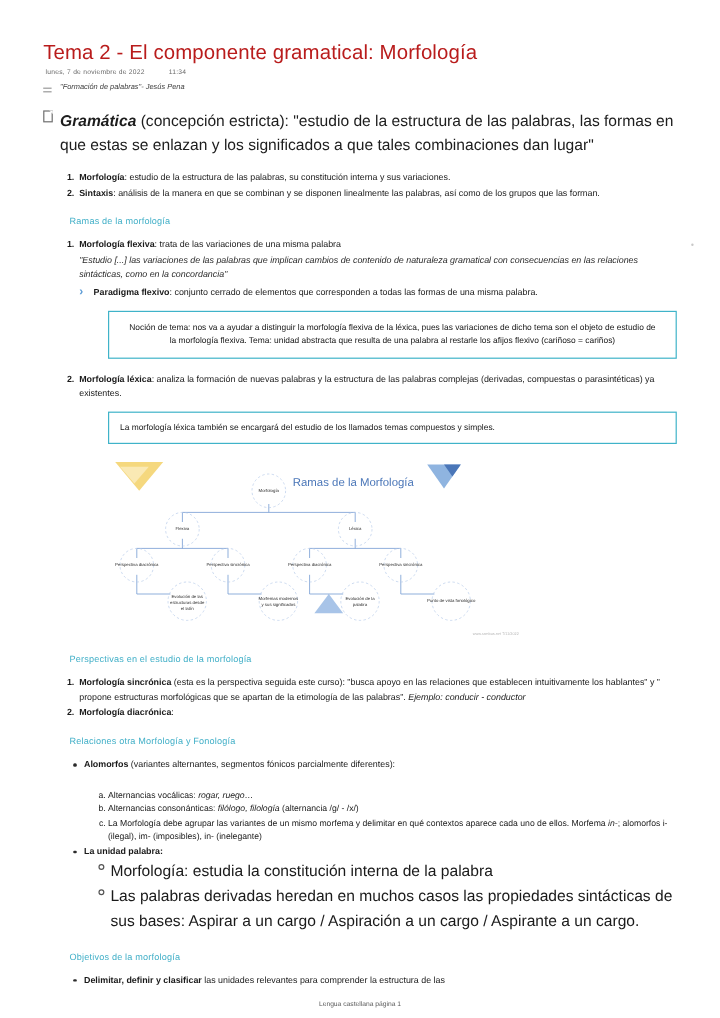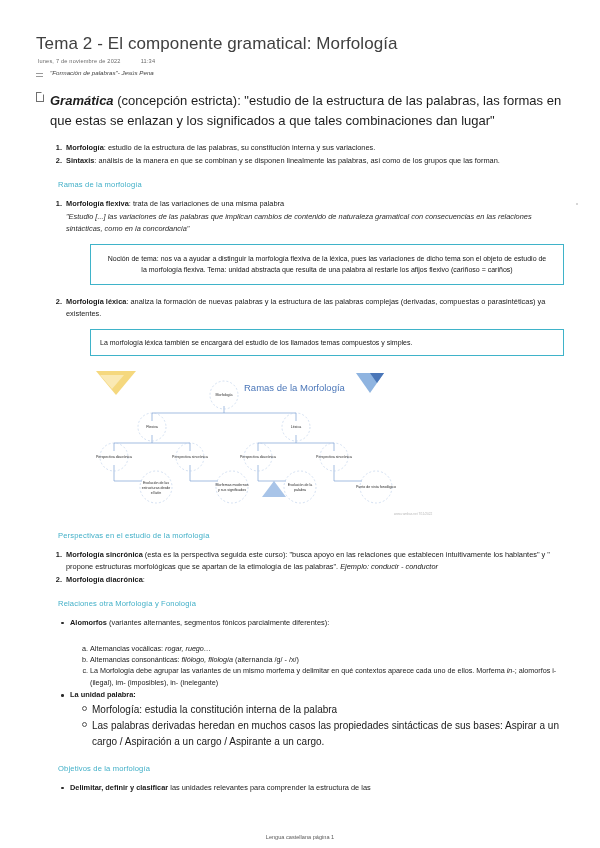--- a/index.html
+++ b/index.html
@@ -10,21 +10,21 @@
     font-family: "Liberation Sans", sans-serif;
     color: #1a1a1a;
     overflow: hidden;
     position: relative;
   }
   .page { padding: 34px 36px 0 36px; position: relative; height: 100%; }
 
   h1.title {
     font-size: 17px;
     font-weight: 400;
-    color: #404040;
+    color: #b91c1c;
     margin: 0 0 4px 0;
     letter-spacing: 0.1px;
   }
   .meta {
     font-size: 5.6px;
     color: #6a6a6a;
     margin: 0 0 5px 2px;
     letter-spacing: .2px;
   }
   .meta .time { margin-left: 20px; }
@@ -100,21 +100,21 @@
 
   ul.bul { list-style:none; margin:0; padding-left: 24px; }
   ul.bul > li { position:relative; padding-left: 10px; font-size:7.4px; line-height:1.6; margin-bottom:1px;}
   ul.bul > li::before{
     content:""; position:absolute; left:1px; top:5px;
     width:2.5px; height:2.5px; background:#2b2b2b; border-radius:50%;
   }
   ol.alpha { list-style: lower-alpha; margin:14px 0 0 0; padding-left: 20px; }
   ol.alpha > li { font-size:7.2px; line-height:1.58; margin-bottom:0; }
   ul.circ { list-style:none; margin:1px 0 0 0; padding-left: 12px; }
-  ul.circ > li { position:relative; padding-left:10px; font-size:10px; line-height:1.6; }
+  ul.circ > li { position:relative; padding-left:10px; font-size:13px; line-height:1.6; }
   ul.circ > li::before{
     content:""; position:absolute; left:0; top:4px;
     width:3px; height:3px; border:1px solid #555; border-radius:50%;
   }
   i.em { }
 
   .footer {
     position:absolute; left:0; right:0; bottom: 8px;
     text-align:center; font-size:5.6px; color:#5a5a5a;
   }
@@ -154,20 +154,25 @@
       <b>Sintaxis</b><span>: análisis de la manera en que se combinan y se disponen linealmente las palabras, así como de los grupos que las forman.</span>
     </li>
   </ol>
 
   <h2 class="section">Ramas de la morfología</h2>
 
   <ol class="lvl1">
     <li>
       <b>Morfología flexiva</b><span>: trata de las variaciones de una misma palabra</span>
       <span class="quote-it">"Estudio [...] las variaciones de las palabras que implican cambios de contenido de naturaleza gramatical con consecuencias en las relaciones sintácticas, como en la concordancia"</span>
+      <ul class="chev">
+        <li>
+          <b>Paradigma flexivo</b><span>: conjunto cerrado de elementos que corresponden a todas las formas de una misma palabra.</span>
+        </li>
+      </ul>
       <div class="callout center">Noción de tema: nos va a ayudar a distinguir la morfología flexiva de la léxica, pues las variaciones de dicho tema son el objeto de estudio de la morfología flexiva. Tema: unidad abstracta que resulta de una palabra al restarle los afijos flexivo (cariñoso = cariños)</div>
     </li>
     <li>
       <b>Morfología léxica</b><span>: analiza la formación de nuevas palabras y la estructura de las palabras complejas (derivadas, compuestas o parasintéticas) ya existentes.</span>
       <div class="callout">La morfología léxica también se encargará del estudio de los llamados temas compuestos y simples.</div>
     </li>
   </ol>
 
   <div class="diagram">
     <svg width="386" height="152" viewBox="0 0 386 152" xmlns="http://www.w3.org/2000/svg">

